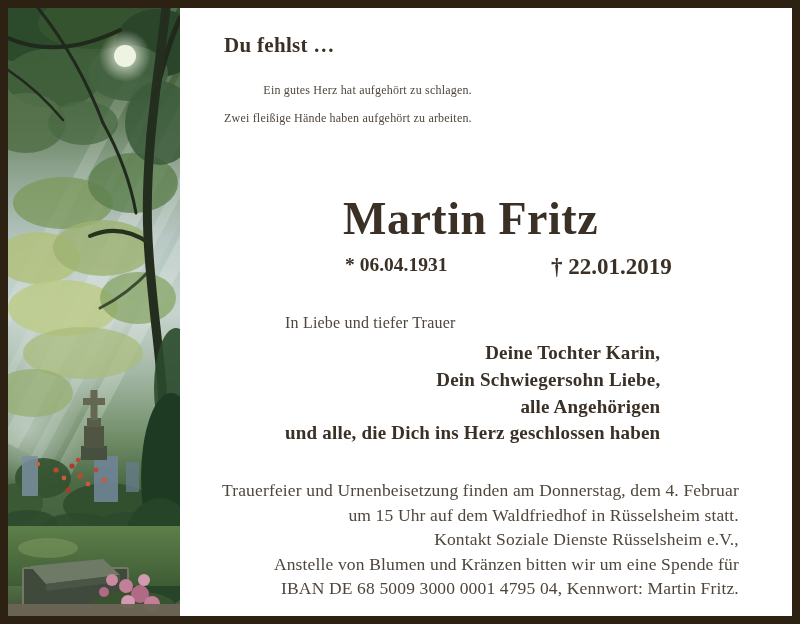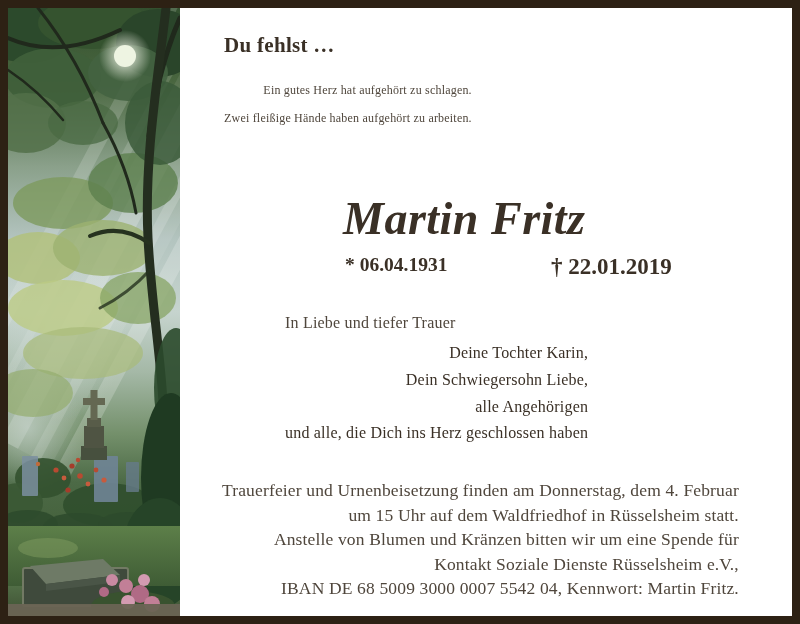--- a/index.html
+++ b/index.html
@@ -39,31 +39,30 @@
     left:224px;top:77px;
     font-size:12px;line-height:27.5px;
     letter-spacing:.2px;
   }
   .name{
     left:343px;top:196px;
     font-size:46px;font-weight:bold;
     color:var(--text-dark,#3a3026);
     letter-spacing:.5px;
     line-height:1;
-    font-style:italic;
   }
   .birth{left:345px;top:254px;font-size:19.5px;font-weight:bold;color:var(--text-dark,#3a3026);}
   .death{left:515px;top:254px;font-size:23px;font-weight:bold;color:var(--text-dark,#3a3026);margin-left:36px;}
   .intro{
     left:285px;top:314px;
     font-size:16px;letter-spacing:.2px;
   }
   .mourners{
     left:285px;top:340px;
-    font-size:16px;font-weight:normal;line-height:26.8px;
+    font-size:19px;font-weight:bold;line-height:26.8px;
     color:var(--text-dark,#3a3026);
     letter-spacing:.2px;
   }
   .funeral{
     left:222px;top:478px;
     font-size:17.5px;line-height:24.6px;
     letter-spacing:.15px;
   }
 </style>
 </head>
@@ -236,19 +235,19 @@
   <div class="txt mourners">
     <div>Deine Tochter Karin,</div>
     <div>Dein Schwiegersohn Liebe,</div>
     <div>alle Angehörigen</div>
     <div>und alle, die Dich ins Herz geschlossen haben</div>
   </div>
 
   <div class="txt funeral">
     <div>Trauerfeier und Urnenbeisetzung finden am Donnerstag, dem 4. Februar</div>
     <div>um 15 Uhr auf dem Waldfriedhof in Rüsselsheim statt.</div>
+    <div>Kontakt Soziale Dienste Rüsselsheim e.V.,</div>
     <div>Anstelle von Blumen und Kränzen bitten wir um eine Spende für</div>
-    <div>Kontakt Soziale Dienste Rüsselsheim e.V.,</div>
-    <div>IBAN DE 68 5009 3000 0007 5542 04, Kennwort: Martin Fritz.</div>
+    <div>IBAN DE 68 5009 3000 0001 4795 04, Kennwort: Martin Fritz.</div>
   </div>
 
   <div class="frame"></div>
 </div>
 
 </body></html>

